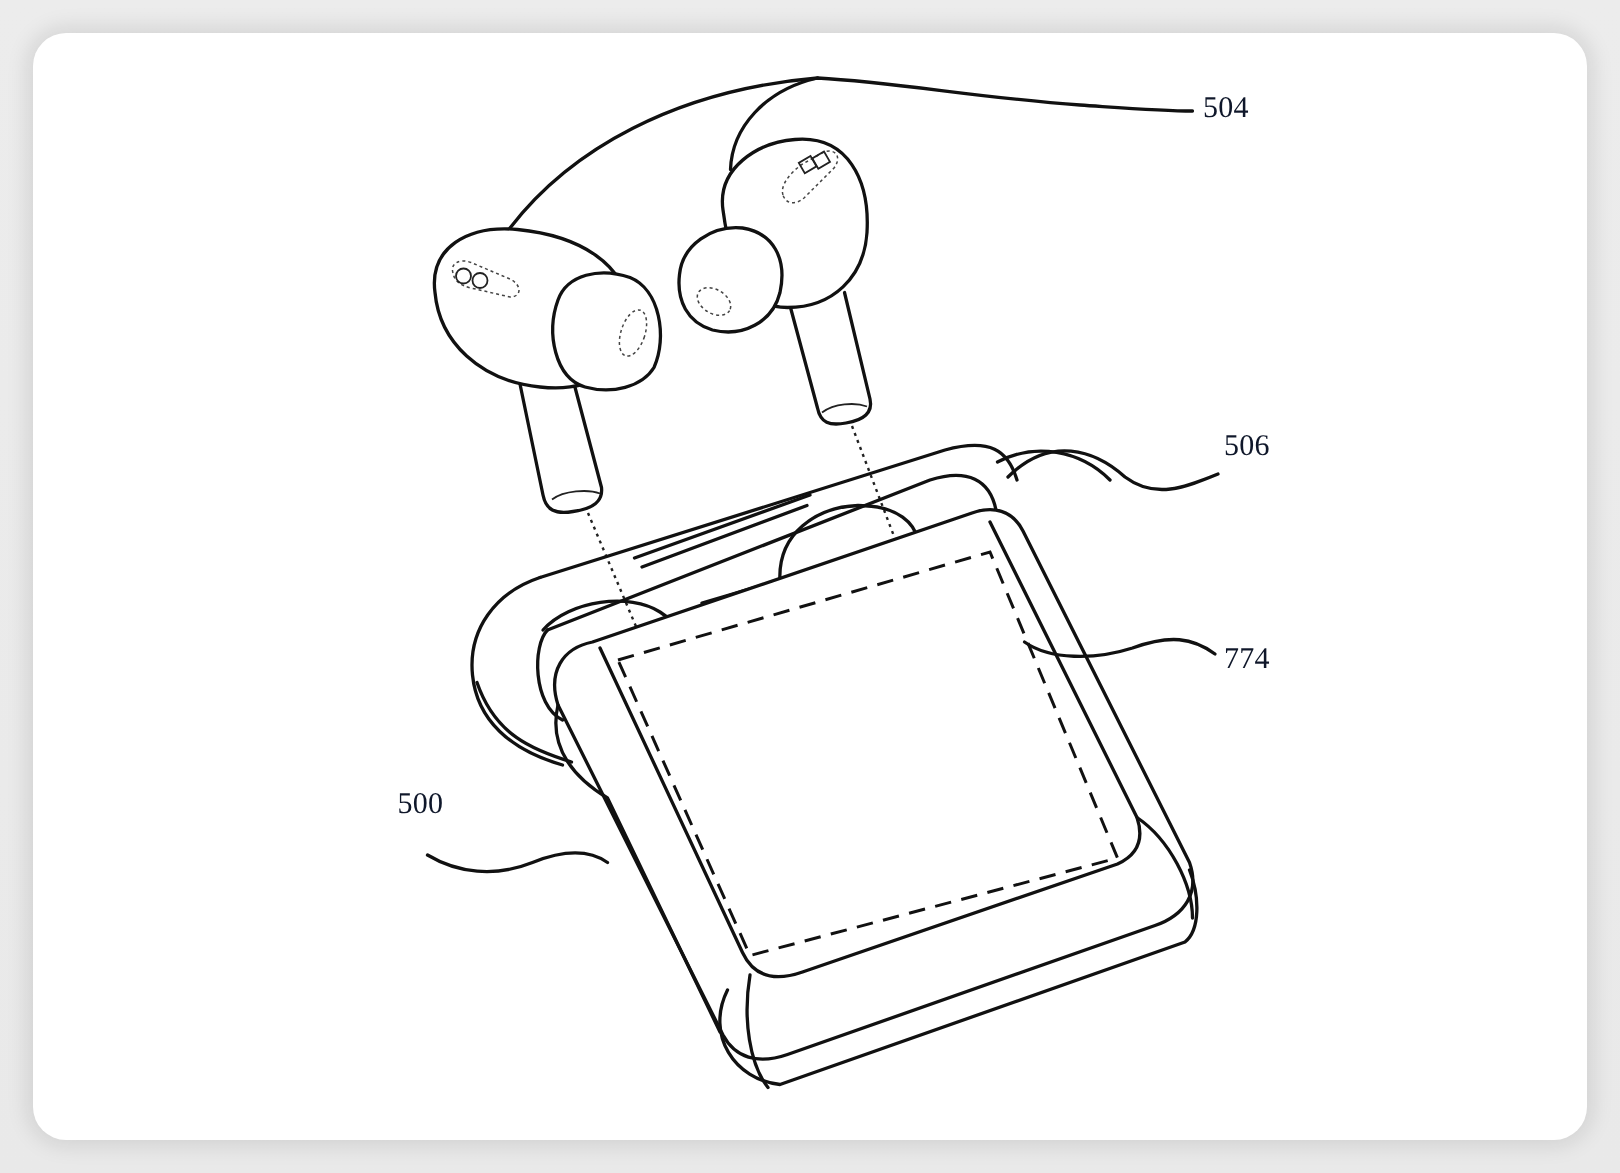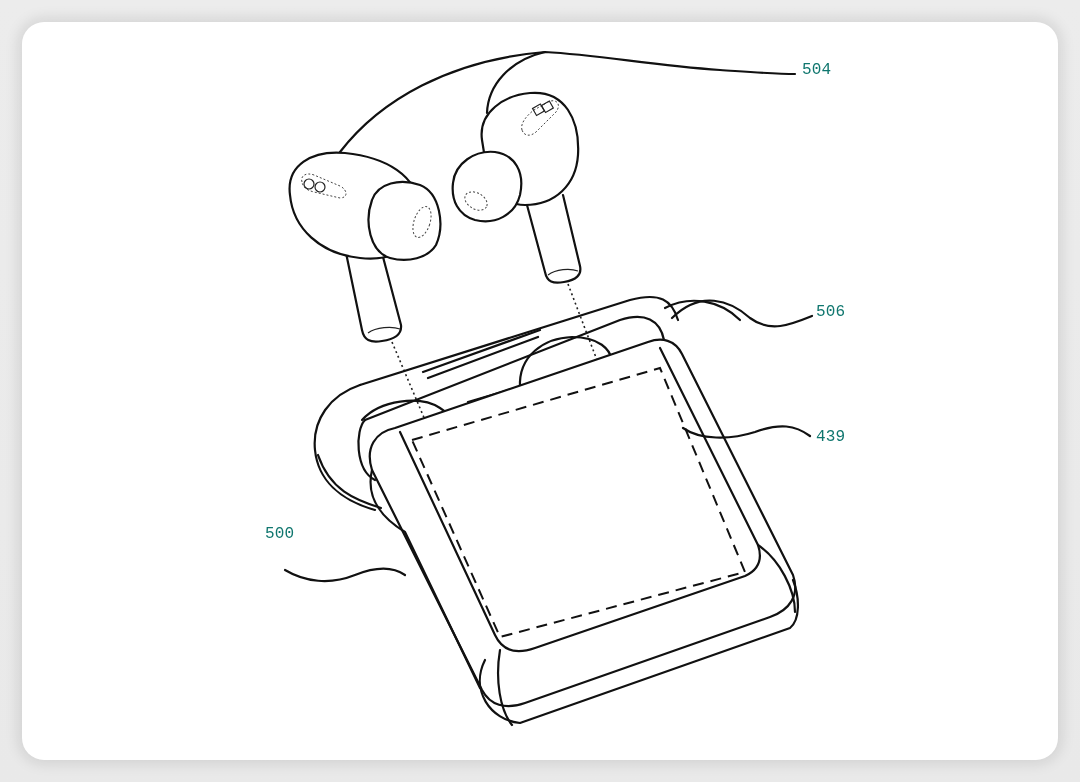--- a/index.html
+++ b/index.html
@@ -32,23 +32,23 @@
       width: 1080px; height: 782px;
     }
     .ln { fill: none; stroke: #111; stroke-width: 2.2; stroke-linecap: round; stroke-linejoin: round; }
     .thin { fill: none; stroke: #222; stroke-width: 1.2; }
     .dash { fill: none; stroke: #111; stroke-width: 2; stroke-dasharray: 11 7; }
     .dot { fill: none; stroke: #222; stroke-width: 1.6; stroke-dasharray: 2 3; }
     .dotfine { fill: none; stroke: #444; stroke-width: 1; stroke-dasharray: 2 2; }
     .fillw { fill: #fff; }
     .label {
       position: absolute;
-      font-family: Liberation Mono, monospace;
-      font-size: 16px;
-      color: #0f766e;
+      font-family: Liberation Serif, serif;
+      font-size: 20px;
+      color: #0f172a;
       letter-spacing: 0.2px;
     }
   </style>
 </head>
 <body>
 
 <div class="frame">
   <div class="card">
 
     <svg class="drawing" viewBox="0 0 1080 782" xmlns="http://www.w3.org/2000/svg">
@@ -136,18 +136,18 @@
       </g>
       <g>
         <path class="ln" d="M683 428 C700 440, 730 440, 755 432 C780 423, 795 425, 810 436"></path>
       </g>
       <g>
         <path class="ln" d="M285 570 C305 582, 330 585, 355 575 C380 565, 395 568, 405 575"></path>
       </g>
     </svg>
 
     <div class="label" style="left:780px; top:39px;">504</div>
-    <div class="label" style="left:794px; top:281px;">506</div>
-    <div class="label" style="left:794px; top:406px;">439</div>
+    <div class="label" style="left:794px; top:264px;">506</div>
+    <div class="label" style="left:794px; top:406px;">774</div>
     <div class="label" style="left:243px; top:503px;">500</div>
 
   </div>
 </div>
 
 </body></html>

